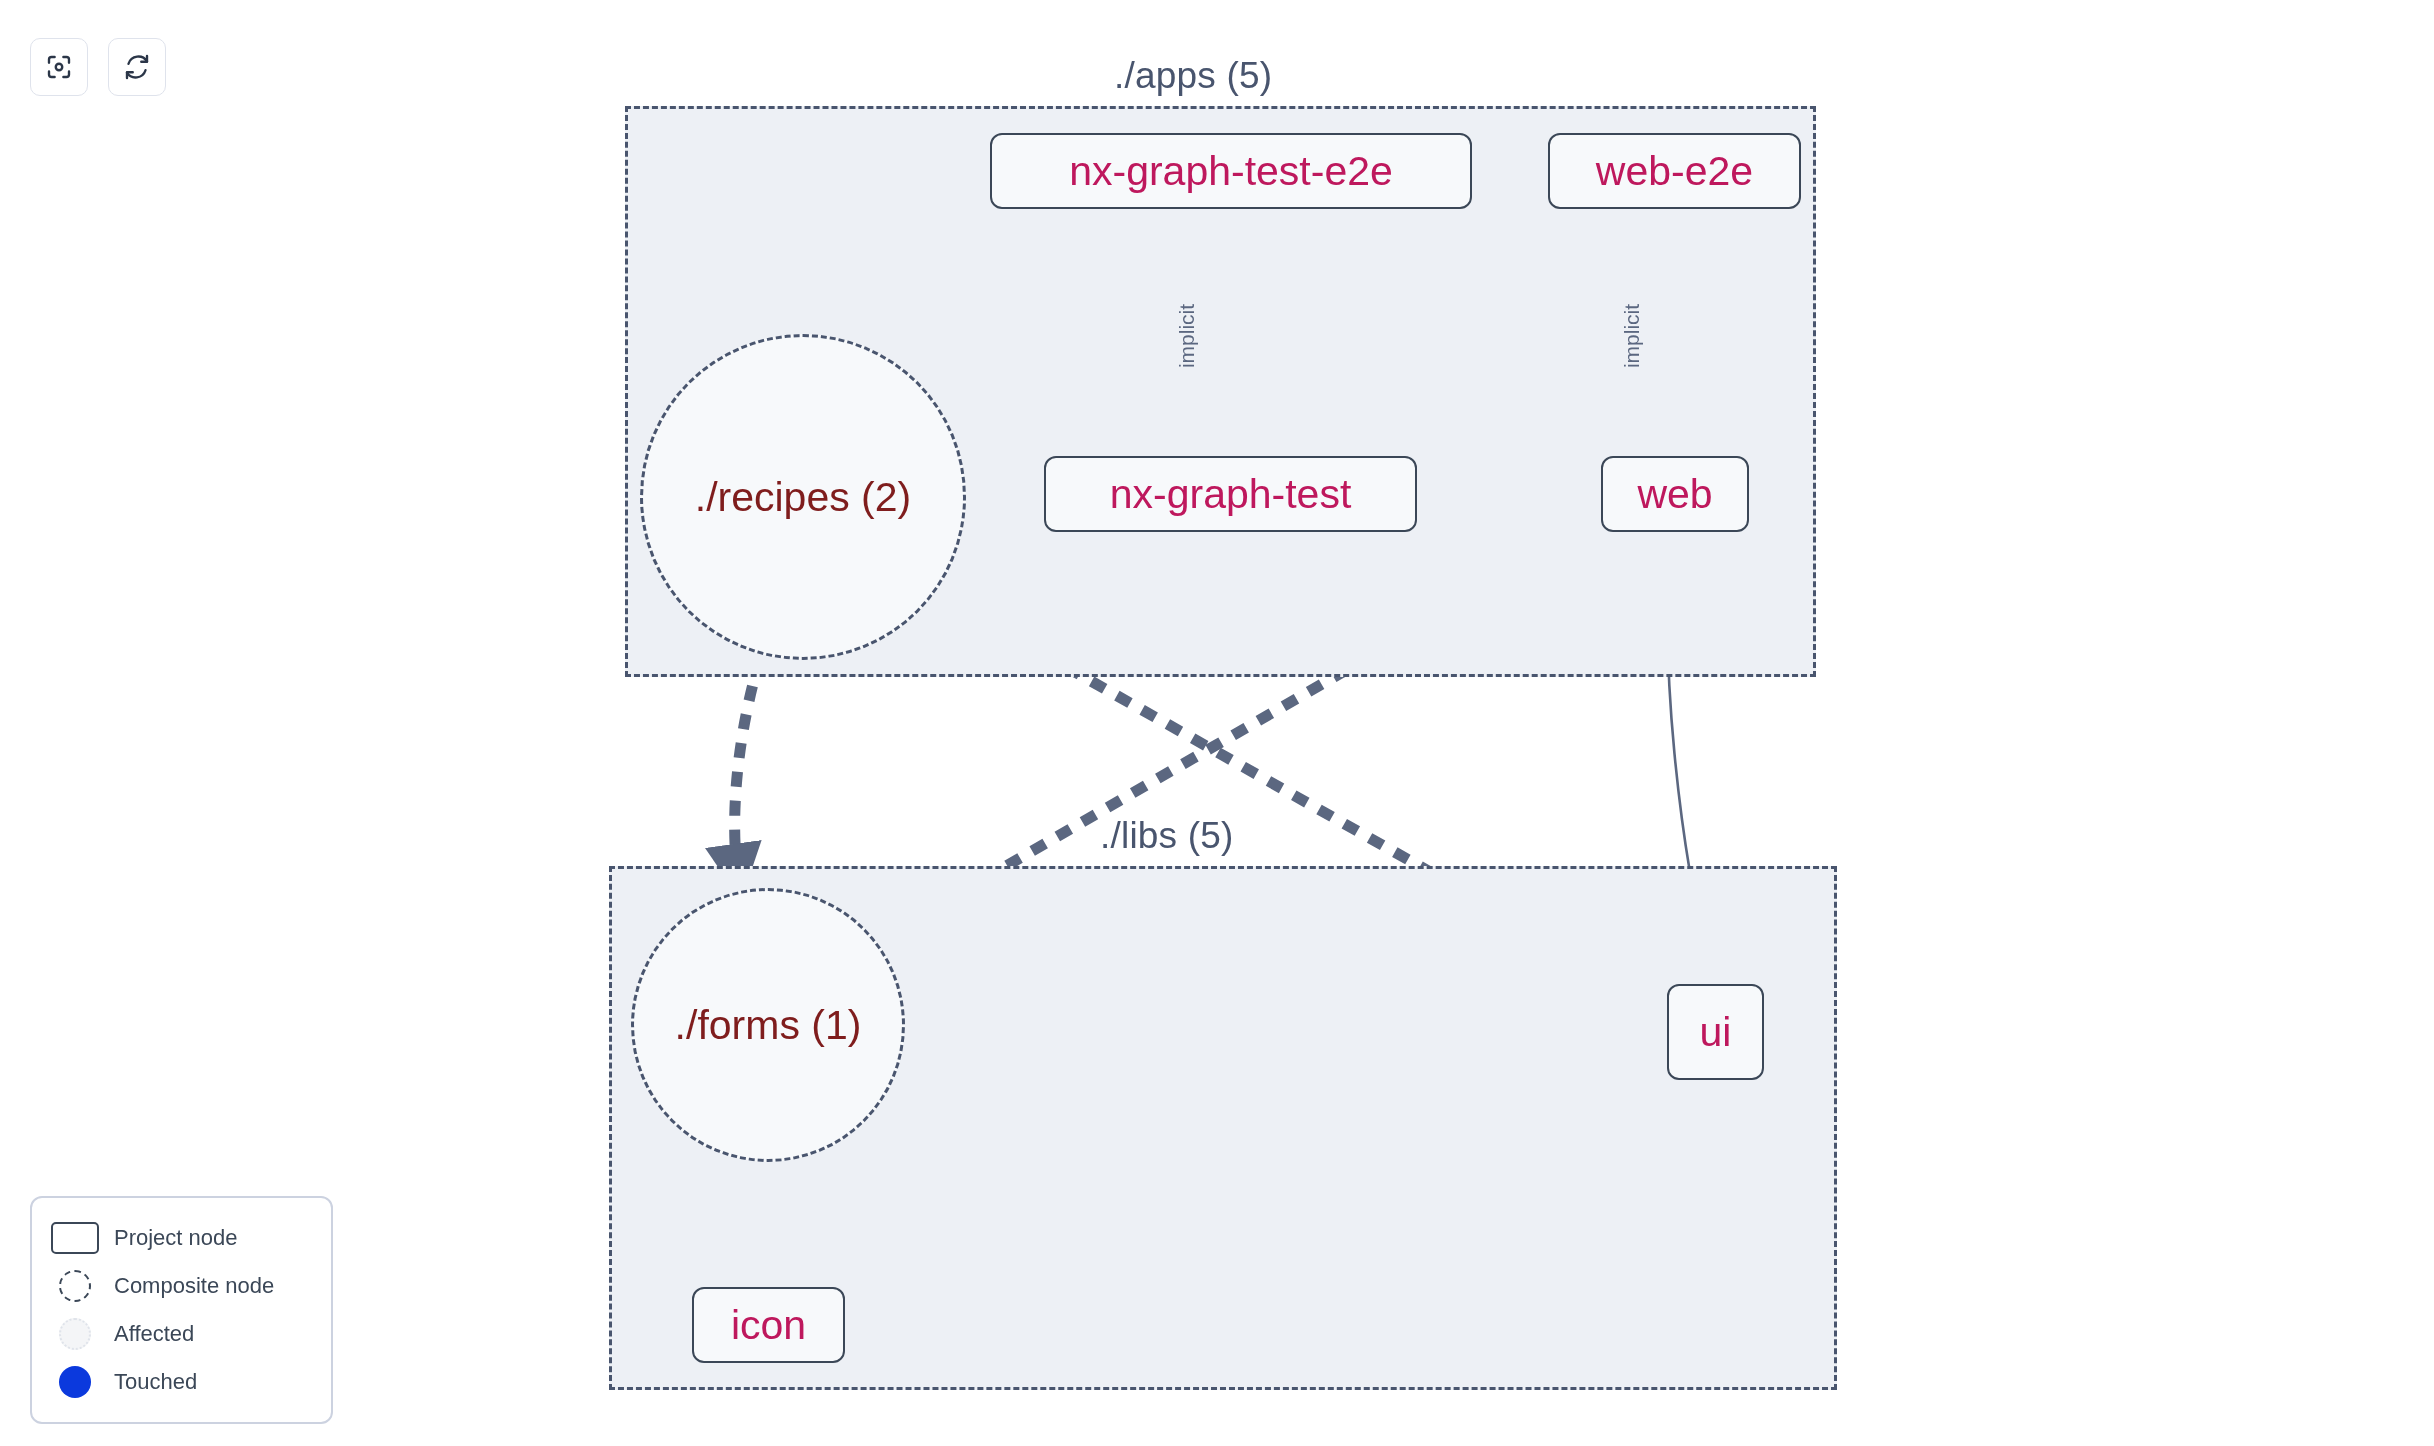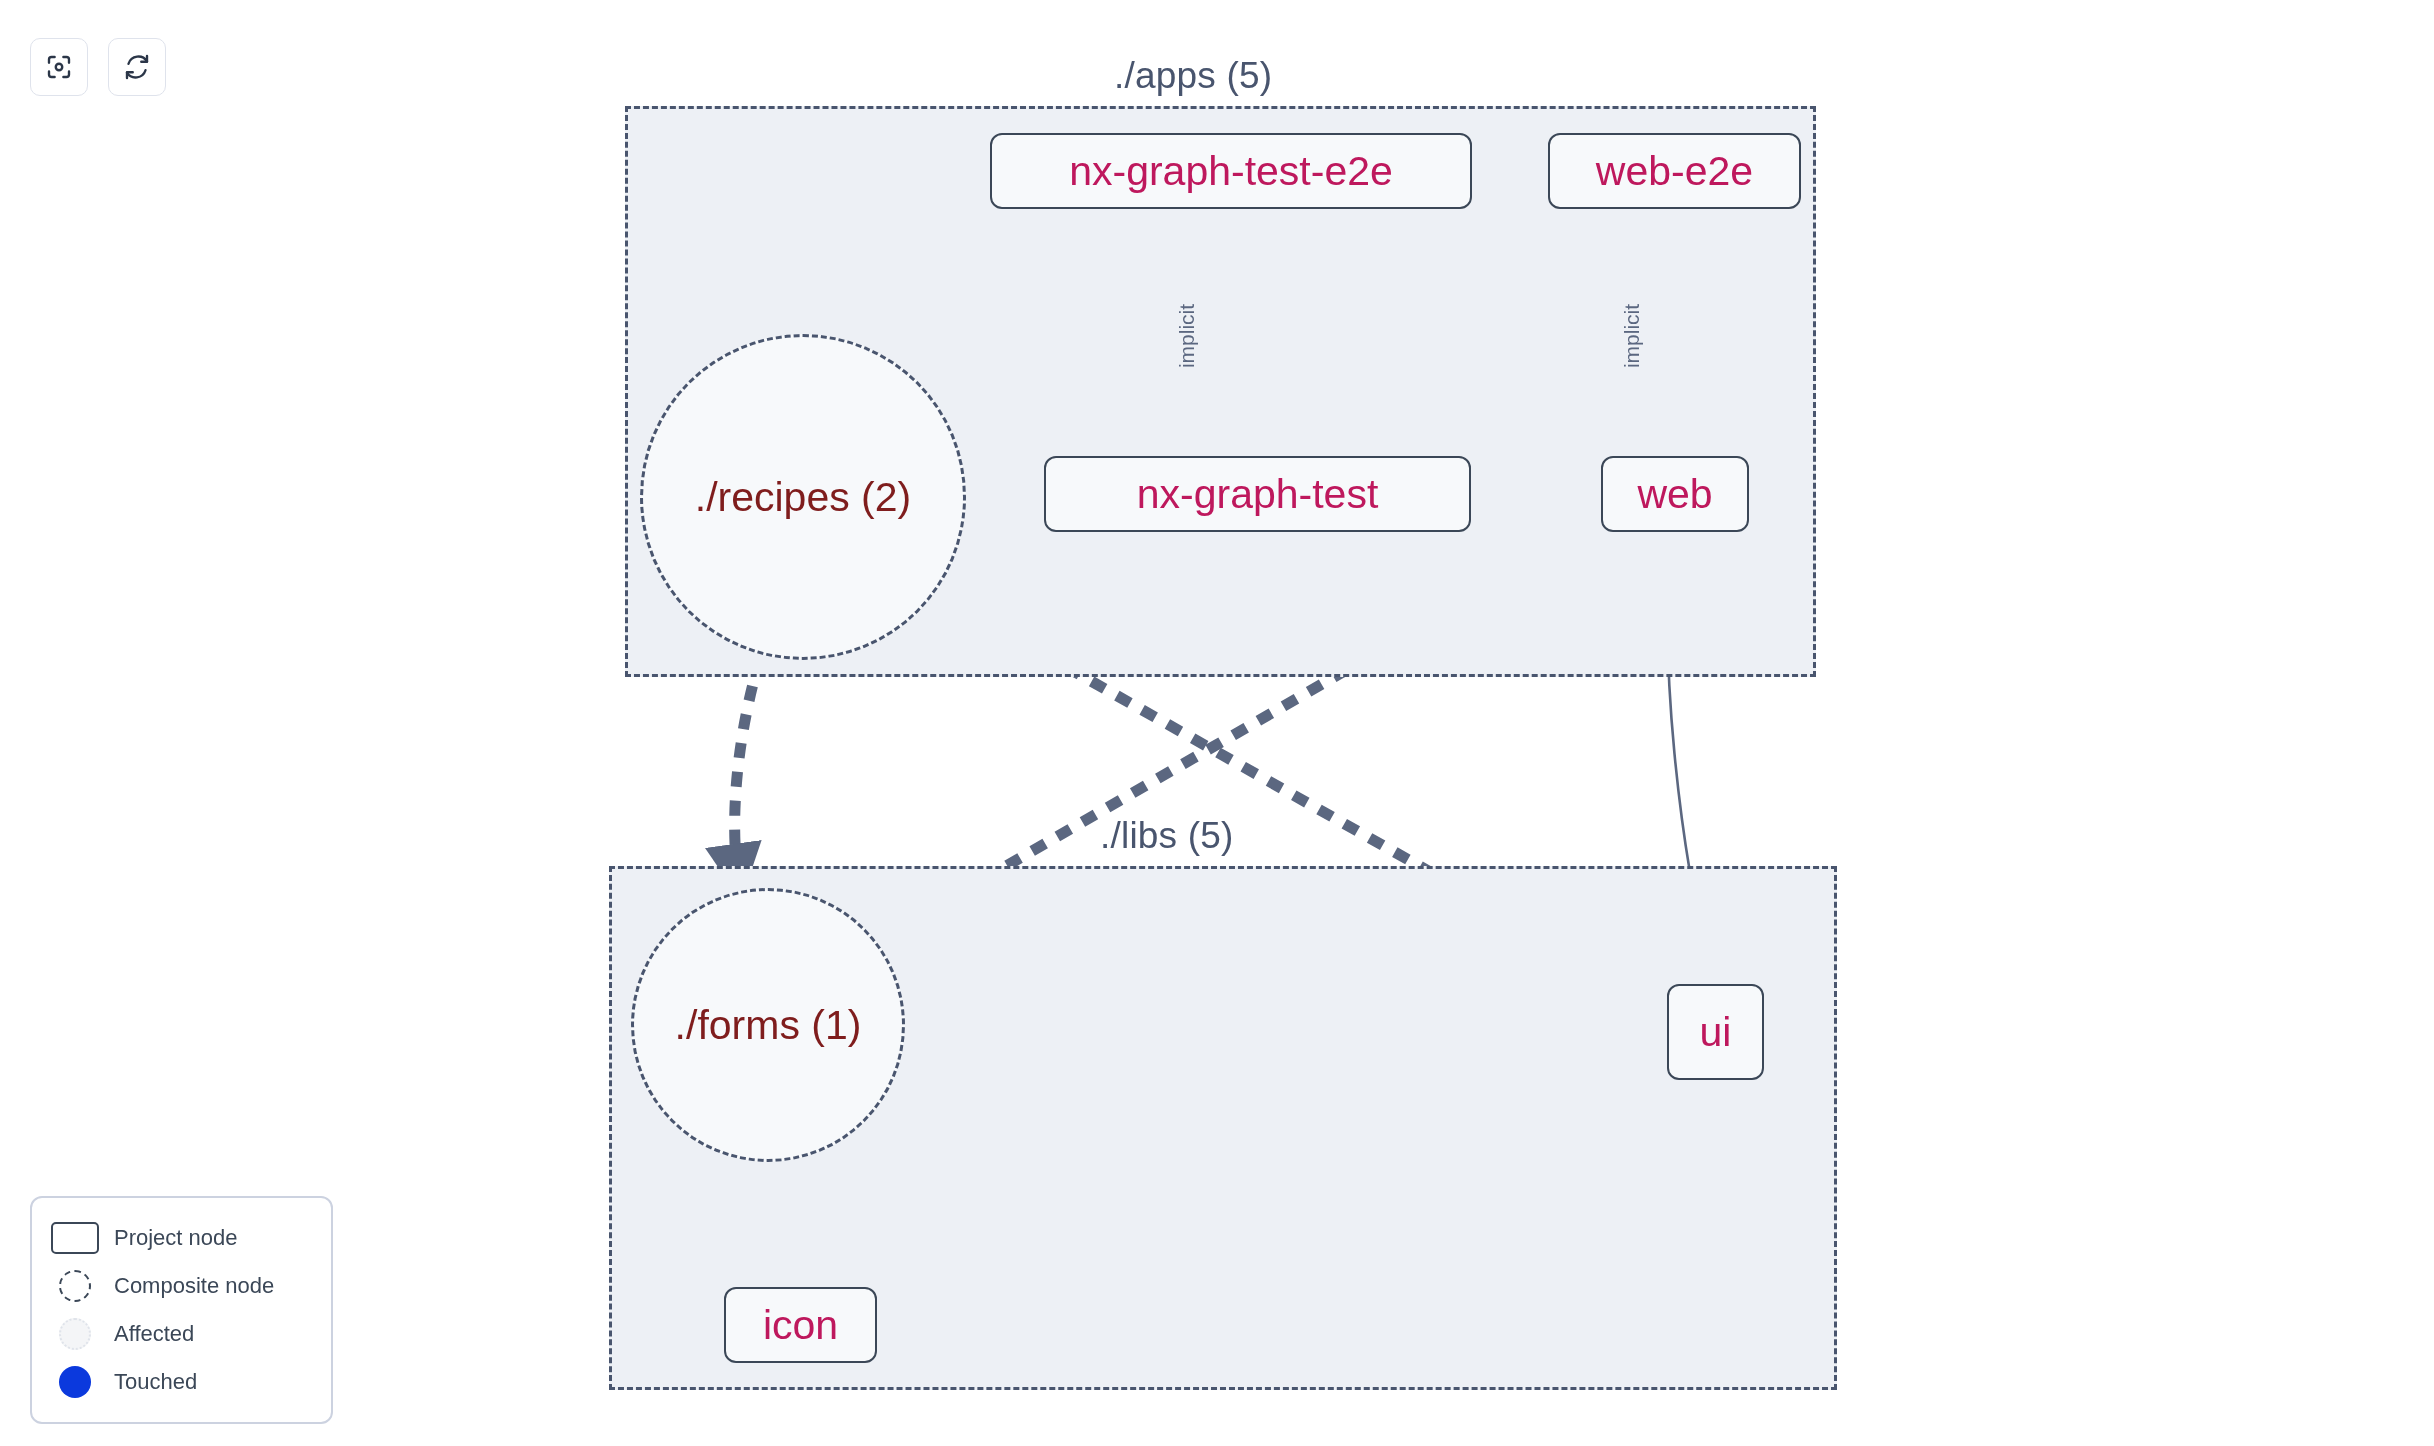--- a/index.html
+++ b/index.html
@@ -247,30 +247,30 @@
       <div class="group-label" style="left: 1100px; top: 815px;">./libs (5)</div>
     </div>
 
   <div id="nodes-layer">
       <div class="project-node" style="left: 990px; top: 133px; width: 482px; height: 76px;">
         <span>nx-graph-test-e2e</span>
       </div>
       <div class="project-node" style="left: 1548px; top: 133px; width: 253px; height: 76px;">
         <span>web-e2e</span>
       </div>
-      <div class="project-node" style="left: 1044px; top: 456px; width: 427px; height: 76px;">
+      <div class="project-node" style="left: 1044px; top: 456px; width: 373px; height: 76px;">
         <span>nx-graph-test</span>
       </div>
       <div class="project-node" style="left: 1601px; top: 456px; width: 148px; height: 76px;">
         <span>web</span>
       </div>
       <div class="project-node" style="left: 1667px; top: 984px; width: 97px; height: 96px;">
         <span>ui</span>
       </div>
-      <div class="project-node" style="left: 724px; top: 1287px; width: 153px; height: 76px;">
+      <div class="project-node" style="left: 692px; top: 1287px; width: 153px; height: 76px;">
         <span>icon</span>
       </div>
       <div class="composite-node" style="left: 640px; top: 334px; width: 326px; height: 326px;">
         <span>./recipes (2)</span>
       </div>
       <div class="composite-node" style="left: 631px; top: 888px; width: 274px; height: 274px;">
         <span>./forms (1)</span>
       </div>
     </div>
 

